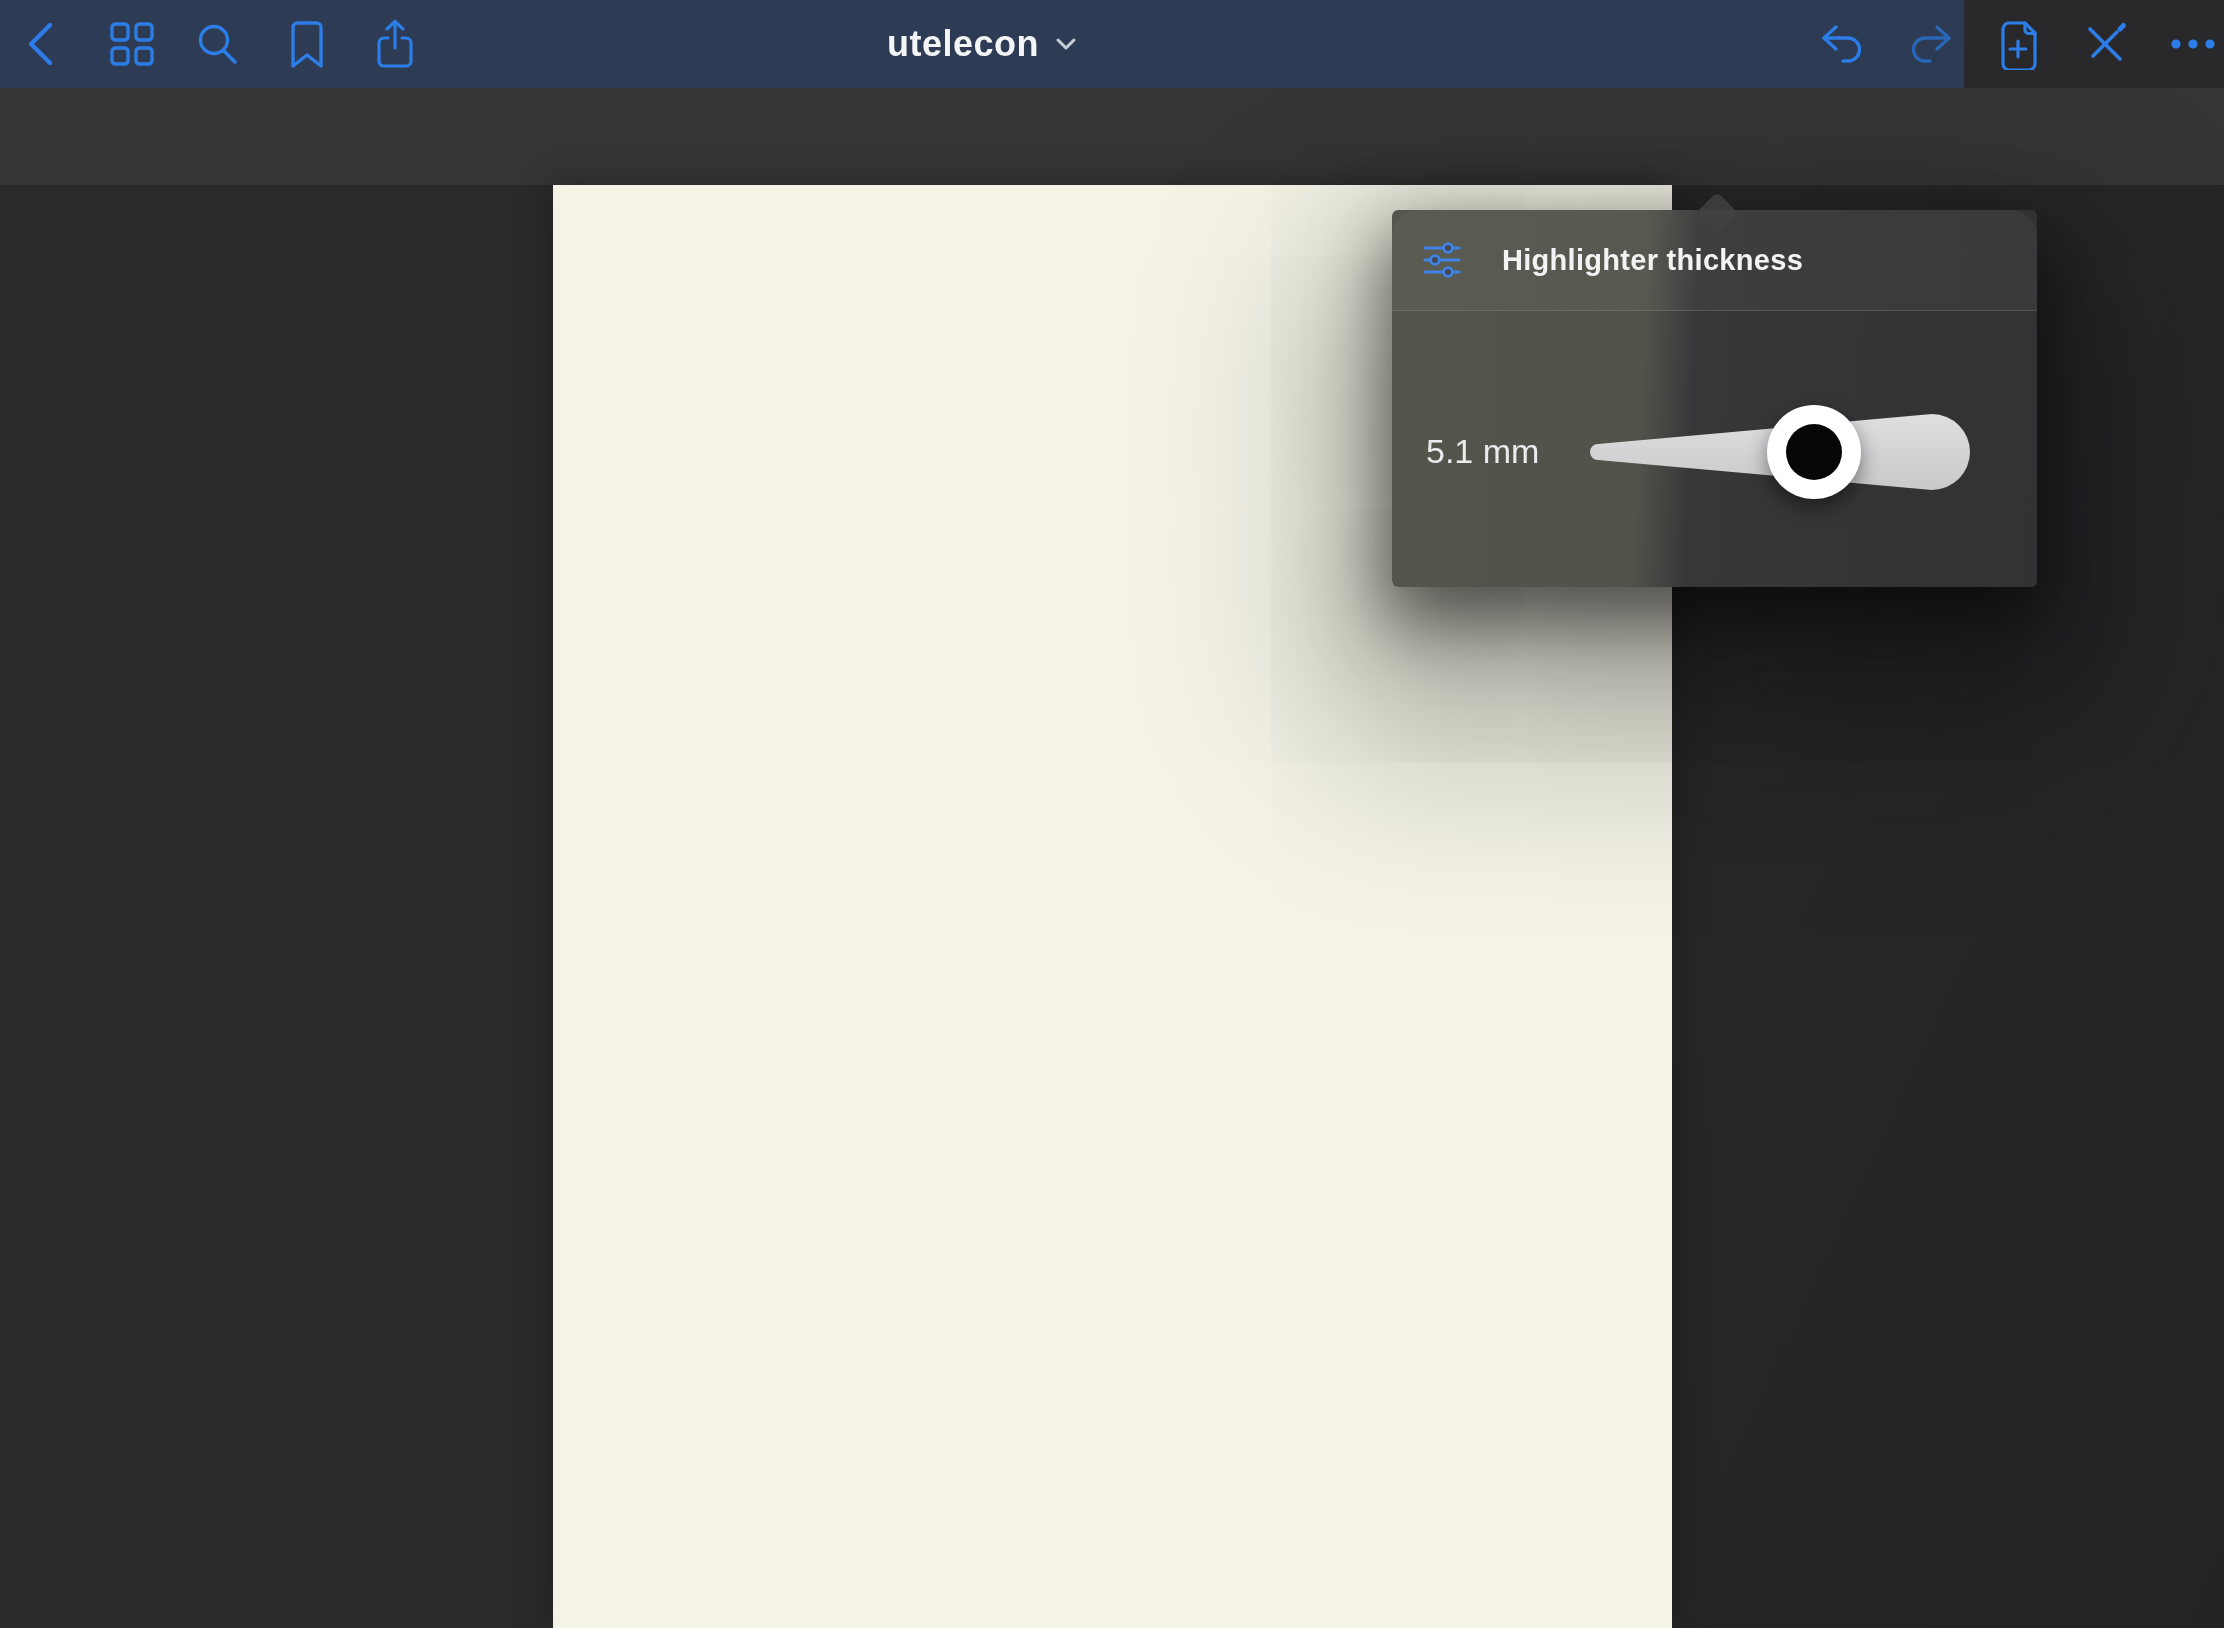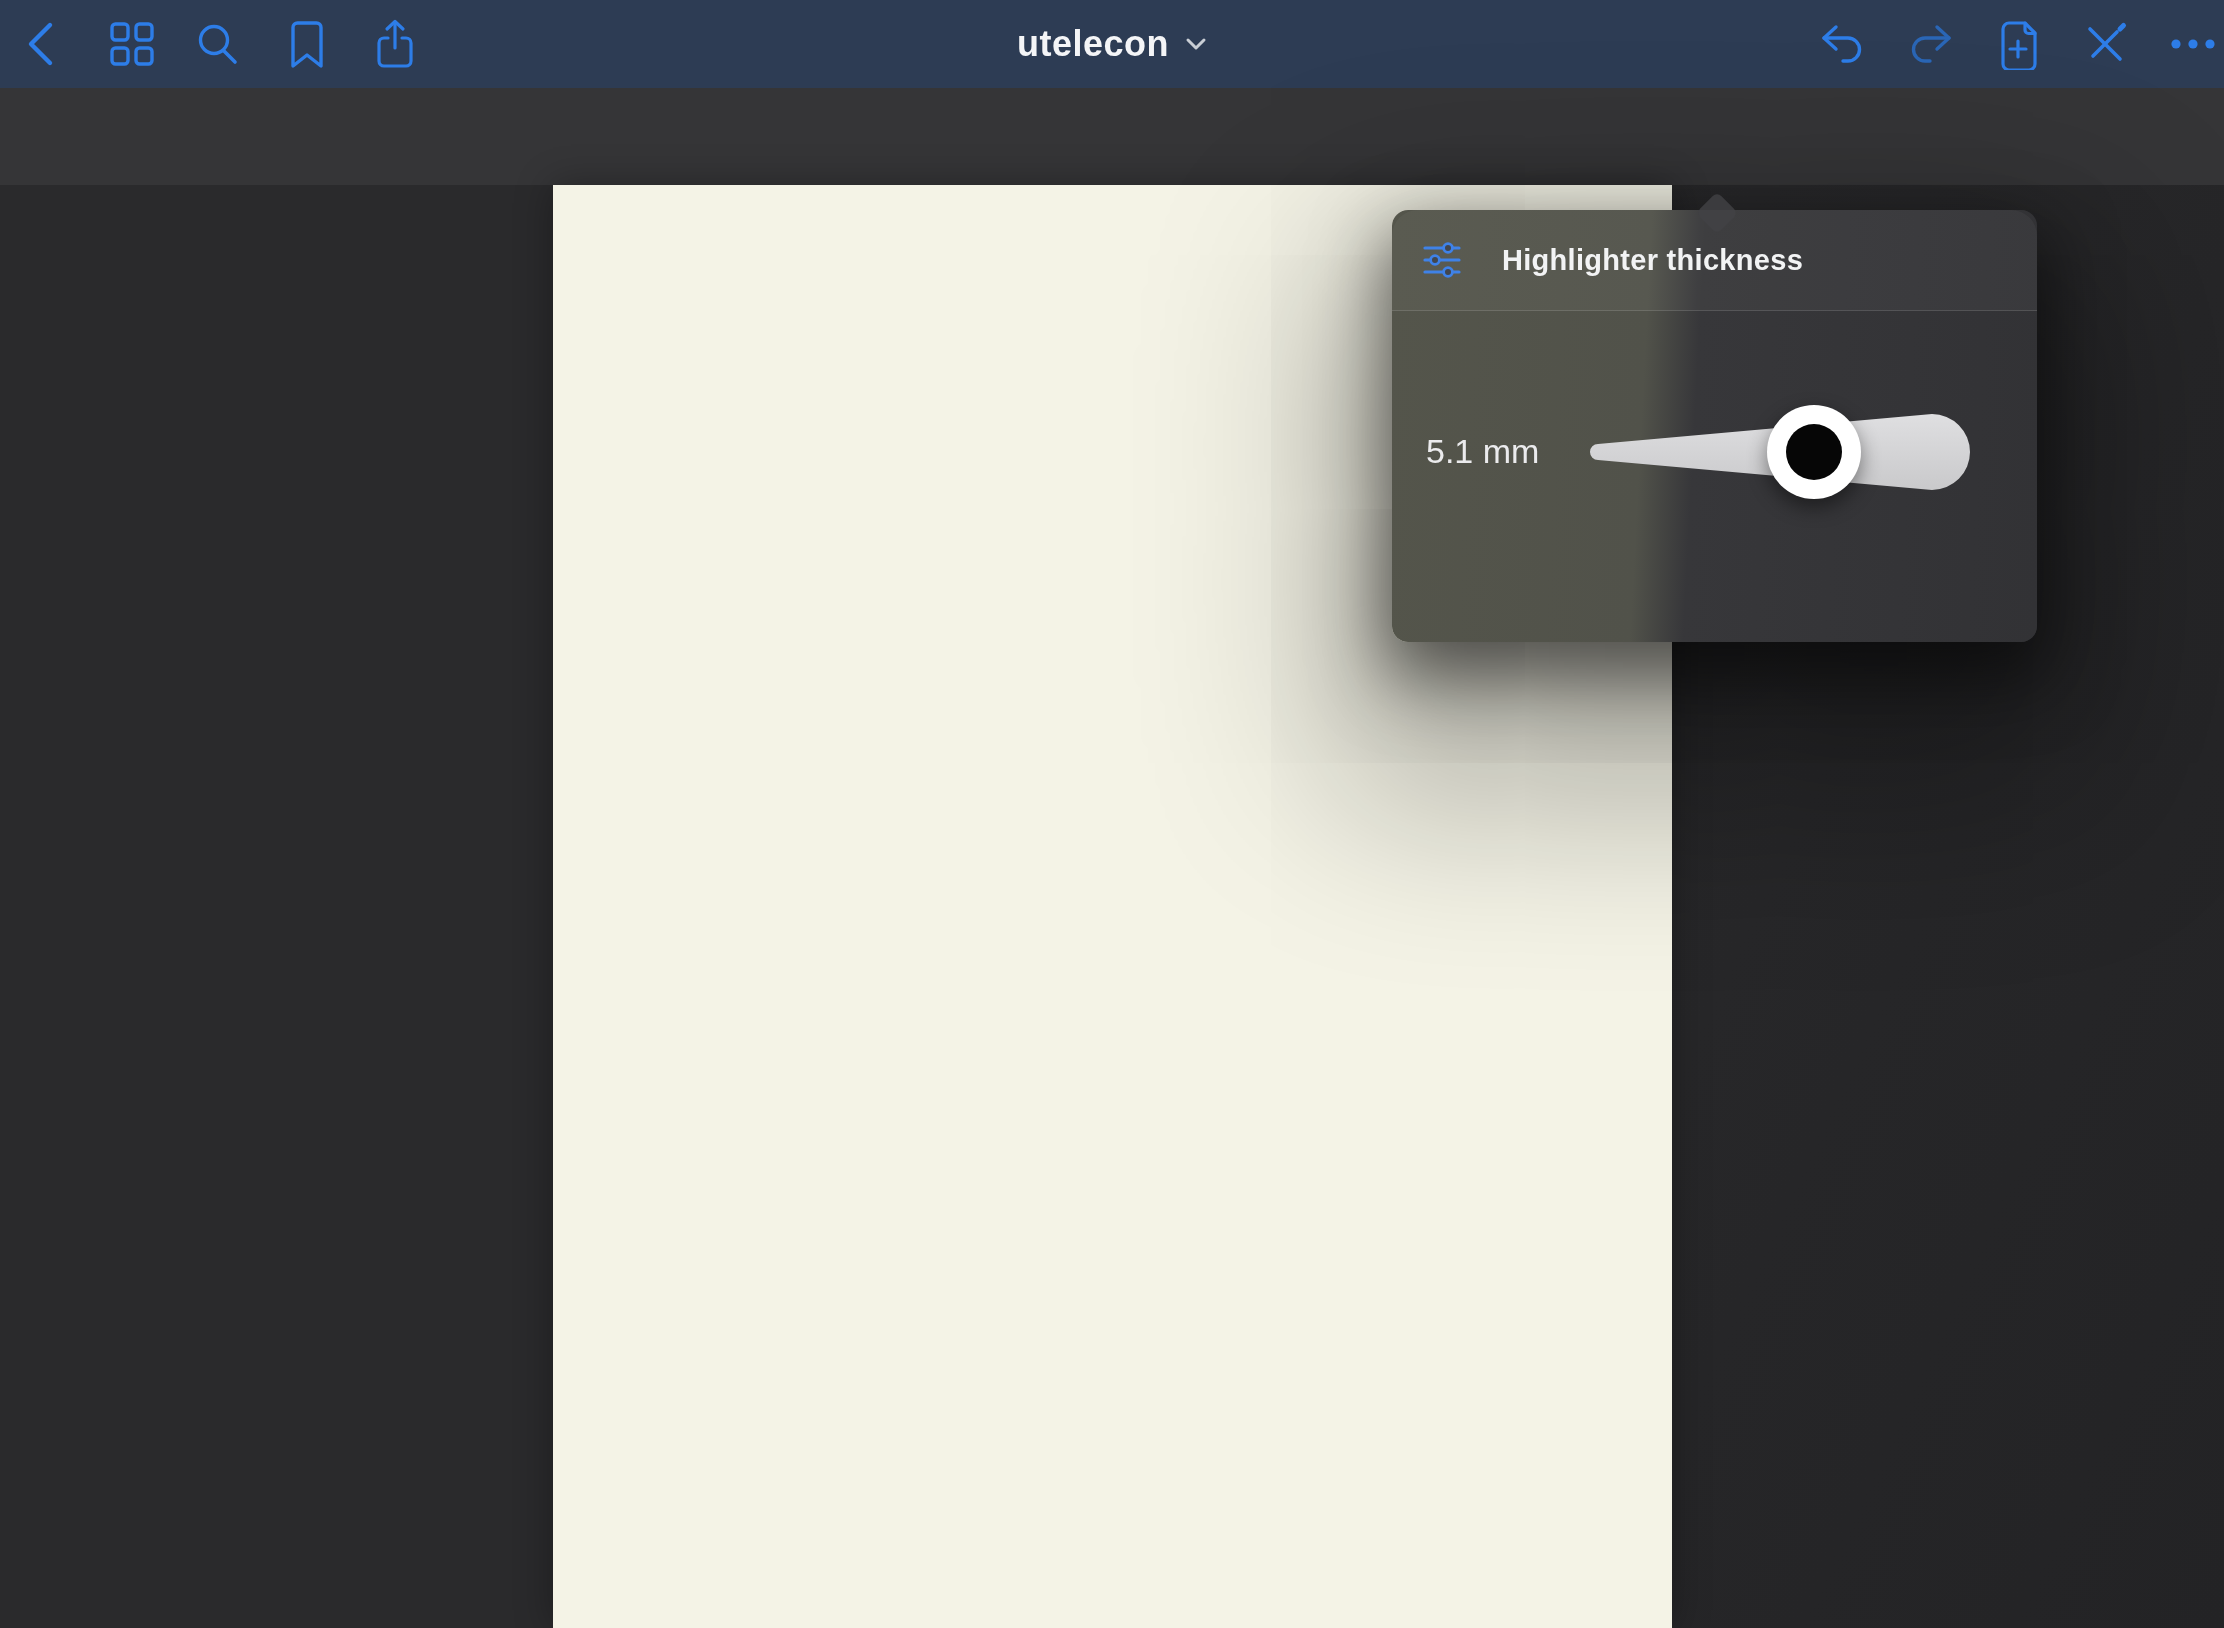--- a/index.html
+++ b/index.html
@@ -3,39 +3,39 @@
 <meta charset="utf-8">
 <style>
   html,body{margin:0;padding:0;background:#111;}
   .screen{
     position:relative;width:2224px;height:1628px;overflow:hidden;
     background:#29292b;
     font-family:"Liberation Sans","DejaVu Sans",sans-serif;
     -webkit-user-select:none;user-select:none;
   }
   
-  .navbar{position:absolute;left:0;top:0;width:2224px;height:88px;background:#2d3c54;}
+  .navbar{position:absolute;left:0;top:0;width:1964px;height:88px;background:#2d3c54;}
   .nav-btn{position:absolute;top:16px;width:56px;height:56px;display:flex;align-items:center;justify-content:center;cursor:pointer;}
   .nav-title{position:absolute;top:0;left:50%;transform:translateX(-50%);height:88px;display:flex;align-items:center;gap:16px;cursor:pointer;}
   .nav-title span{color:#f4f5f7;font-size:36px;font-weight:700;letter-spacing:.5px;}
   
   .toolbar{position:absolute;left:0;top:88px;width:2224px;height:97px;background:#353537;}
   .tb-item{position:absolute;top:107px;width:60px;height:60px;display:flex;align-items:center;justify-content:center;cursor:pointer;}
   .tb-divider{position:absolute;width:2px;background:#4b4b4e;}
   .swatch{position:absolute;border-radius:50%;cursor:pointer;}
   .swatch-ring{position:absolute;left:1489px;top:106px;width:62px;height:62px;border-radius:50%;background:#414144;display:flex;align-items:center;justify-content:center;cursor:pointer;}
   .swatch-ring .inner{width:40px;height:40px;border-radius:50%;display:flex;align-items:center;justify-content:center;}
   .dot{position:absolute;border-radius:50%;background:#f4f4f4;cursor:pointer;}
   .dot-m-bg{position:absolute;left:1680px;top:99px;width:76px;height:75px;border-radius:16px;background:#4b4b4d;cursor:pointer;}
   
   .canvas{position:absolute;left:0;top:185px;width:2224px;height:1443px;background:linear-gradient(115deg,#2a2a2c 55%,#262628 78%,#232325 100%);}
   .page{position:absolute;left:553px;top:0;width:1119px;height:1443px;background:#f4f3e6;box-shadow:0 0 36px rgba(0,0,0,.32);}
   
   .popover{
-    position:absolute;left:1392px;top:210px;width:645px;height:432px;border-radius:16px;
+    position:absolute;left:1392px;top:210px;width:645px;height:377px;border-radius:6px;
     background:linear-gradient(93deg,#54554b 0%,#51524a 39%,#37373a 47%,#323235 100%);
     box-shadow:0 28px 70px 6px rgba(0,0,0,.55), 0 90px 190px 60px rgba(0,0,0,.33);
   }
   .popover-arrow{
     position:absolute;left:310px;top:-12px;width:30px;height:30px;border-radius:6px;
     background:#3b3b3e;transform:rotate(45deg);
   }
   .popover-header{
     position:absolute;left:0;top:0;width:100%;height:100px;border-radius:26px 26px 0 0;
     background:rgba(255,255,255,.035);

